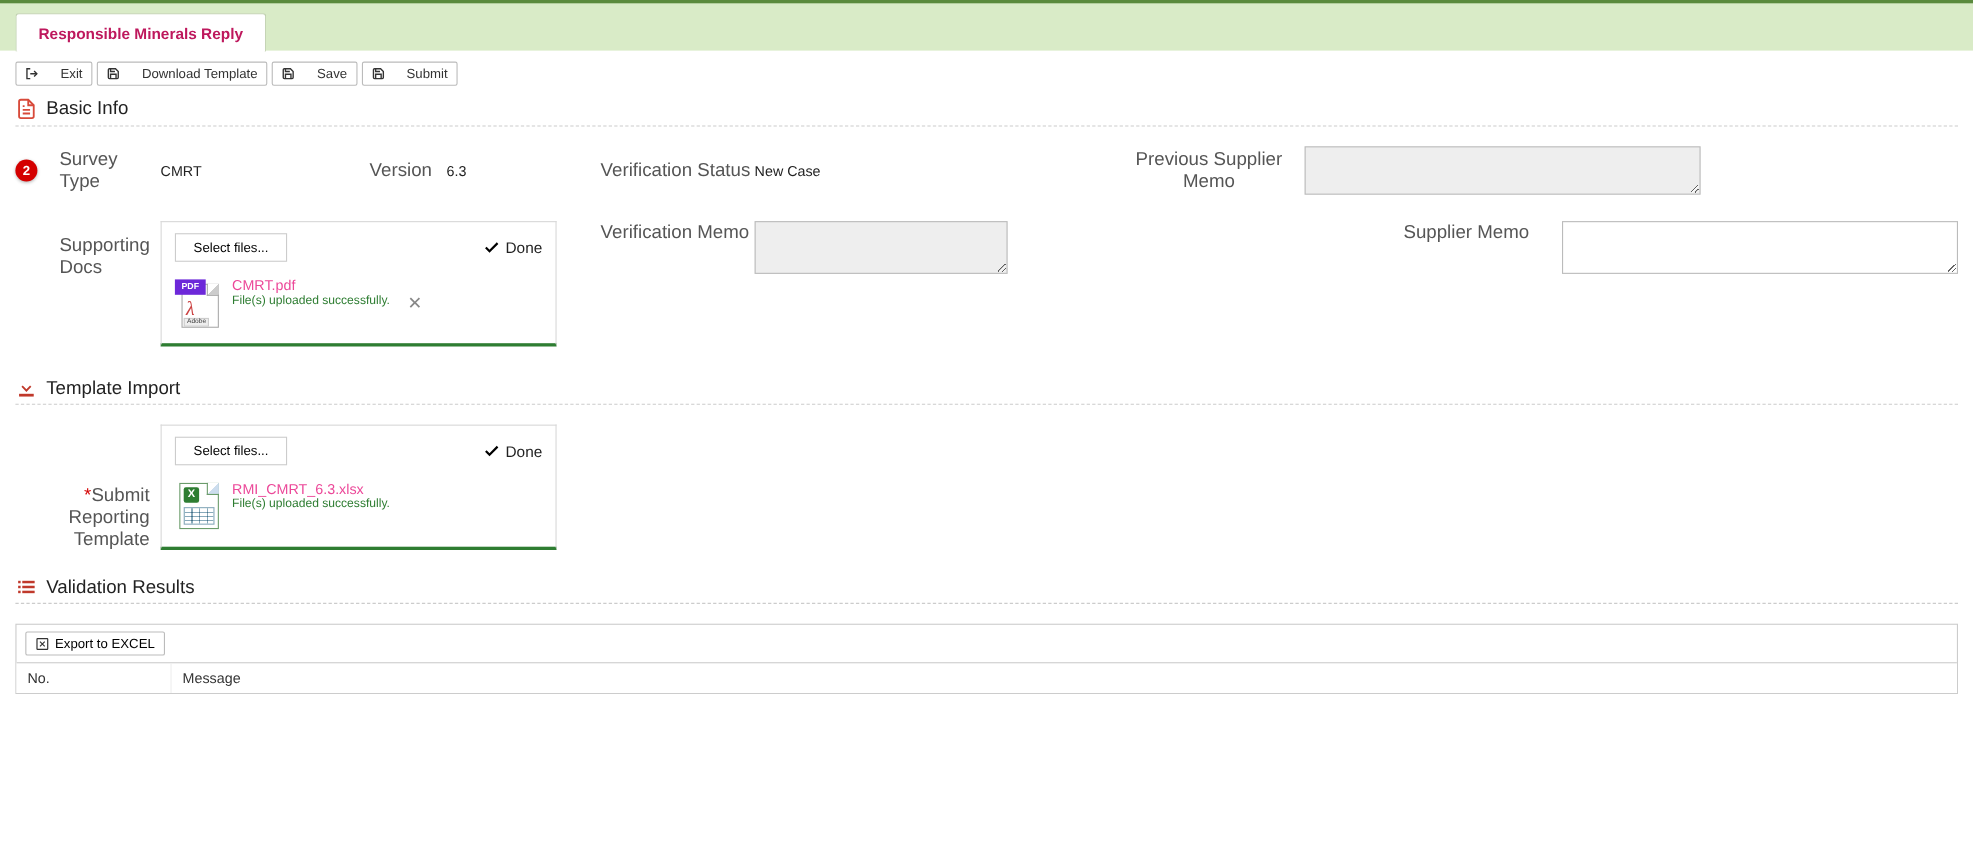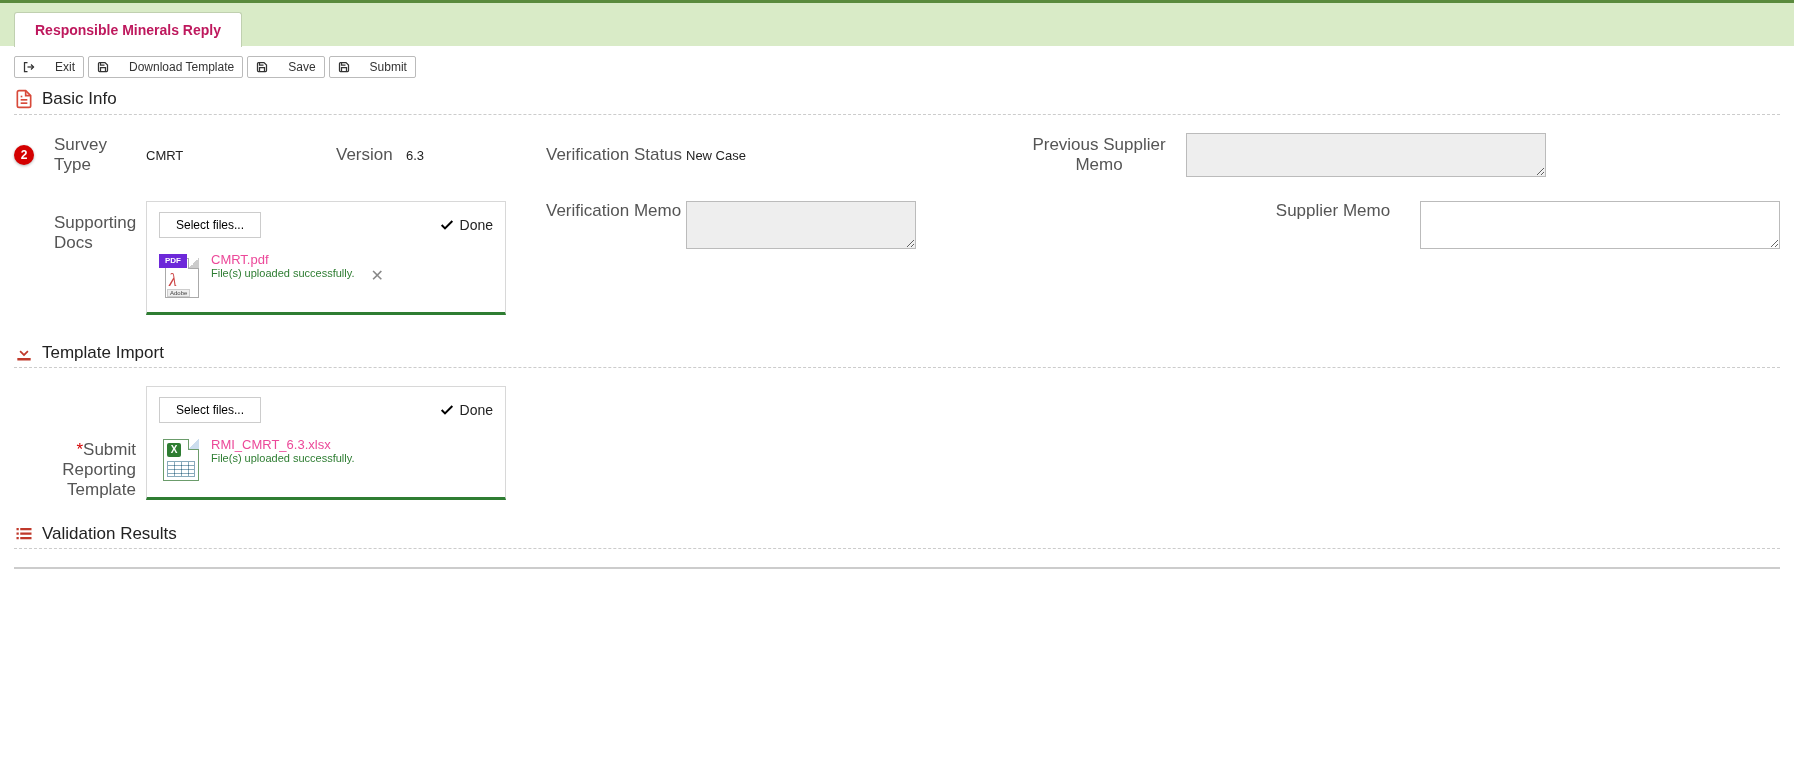--- a/index.html
+++ b/index.html
@@ -237,13 +237,28 @@
         <rect x="7" y="10" width="15" height="3"></rect>
         <rect x="2" y="16" width="3" height="3"></rect>
         <rect x="7" y="16" width="15" height="3"></rect>
       </svg>
     </span>
   <h2>Validation Results</h2>
 </div>
 <div class="dashed"></div>
 
 <div class="results-bar">
+  <div class="results-tb">
+    <button class="export-btn">
+      <span class="icn">
+          <svg width="13" height="13" viewBox="0 0 24 24" fill="none" stroke="#333" stroke-width="2">
+            <rect x="3" y="3" width="18" height="18" rx="1"></rect>
+            <path d="M8 8l8 8M16 8l-8 8"></path>
+          </svg>
+        </span>
+      <span>Export to EXCEL</span>
+    </button>
+  </div>
+  <div class="results-head">
+    <div class="c1">No.</div>
+    <div class="c2">Message</div>
+  </div>
 </div>
 
 </body></html>

